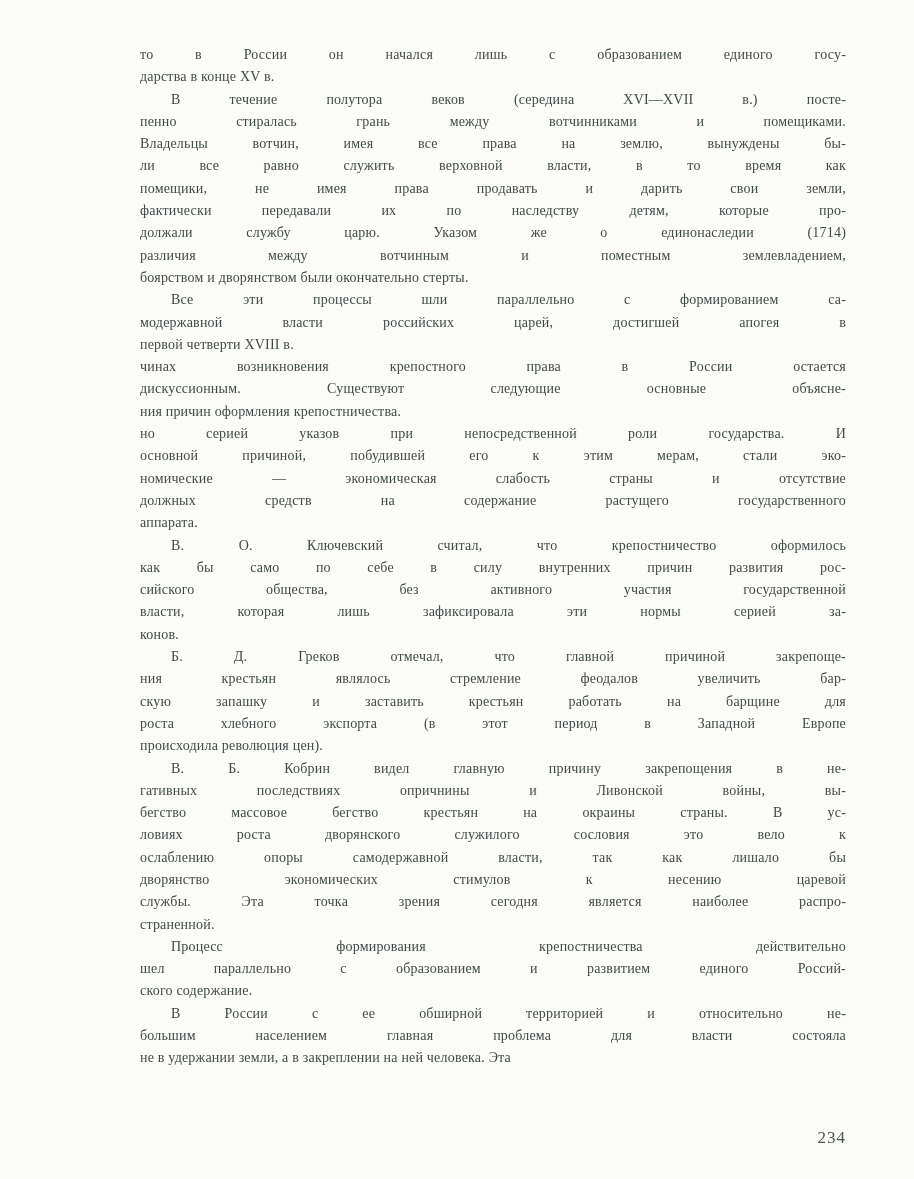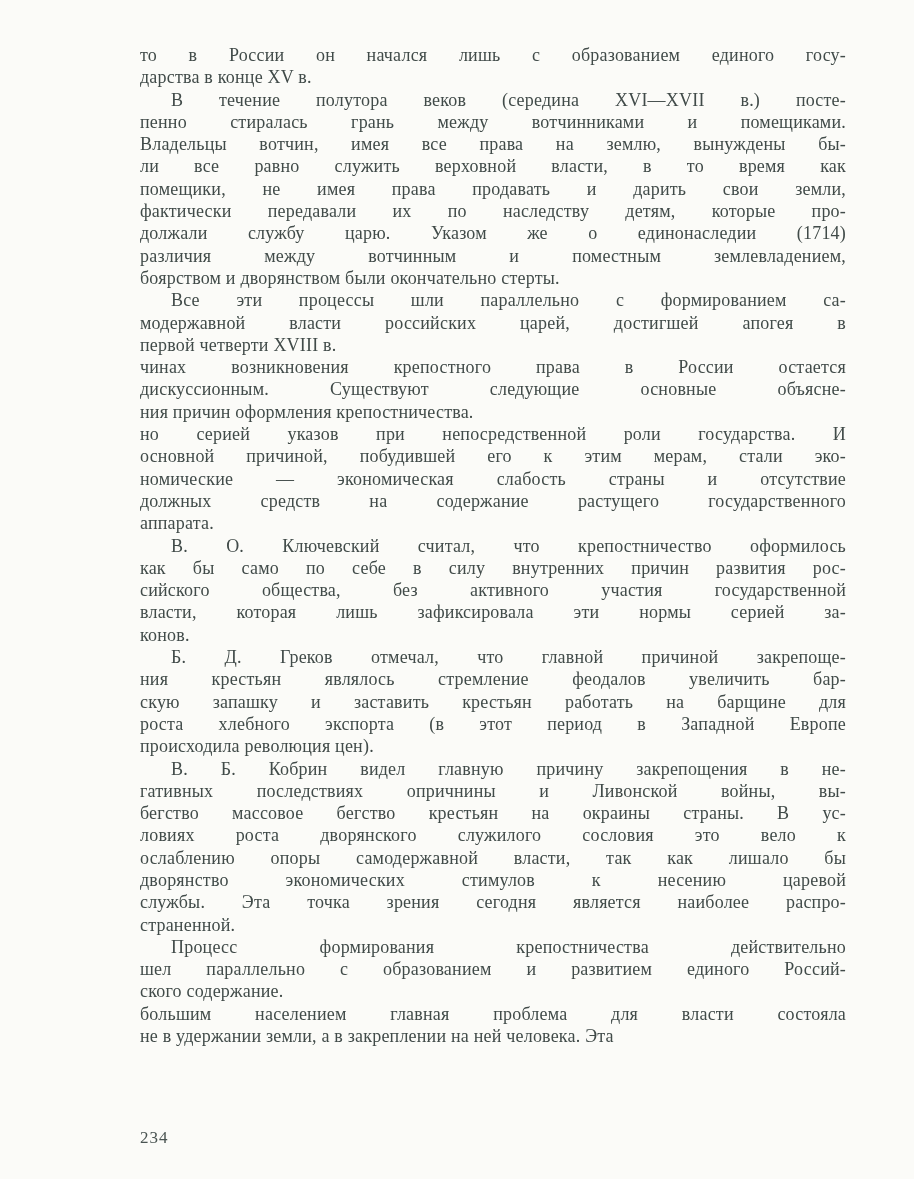--- a/index.html
+++ b/index.html
@@ -13,35 +13,35 @@
     overflow: hidden;
   }
   .text-block {
     position: absolute;
     left: 140px;
     top: 44px;
     width: 706px;
   }
   .para { margin: 0; }
   .line {
-    font-size: 18px;
+    font-size: 14px;
     line-height: 22.3px;
     text-align: justify;
     text-align-last: justify;
     letter-spacing: 0.2px;
   }
   .line.last { text-align-last: left; }
   .line.indent { text-indent: 31px; }
   .line b { font-weight: 700; color: #3a4341; }
   .page-number {
     position: absolute;
     top: 1128px;
     left: 140px;
     width: 706px;
-    text-align: left;
+    text-align: right;
     font-size: 17px;
     letter-spacing: 1px;
     color: #4a5452;
   }
 </style>
 </head>
 <body style="background: rgb(251, 251, 248); color: rgb(65, 75, 73);">
 
 <div class="page">
   <main class="text-block" id="text-block">
@@ -100,18 +100,19 @@
         <div class="line">дворянство экономических стимулов к несению царевой</div>
         <div class="line">службы. Эта точка зрения сегодня является наиболее распро-</div>
         <div class="line last">страненной.</div>
       </div>
       <div class="para">
         <div class="line indent">Процесс формирования крепостничества действительно</div>
         <div class="line">шел параллельно с образованием и развитием единого Россий-</div>
         <div class="line last">ского содержание.</div>
       </div>
       <div class="para">
+        <div class="line indent">В России с ее обширной территорией и относительно не-</div>
         <div class="line">большим населением главная проблема для власти состояла</div>
         <div class="line last">не в удержании земли, а в закреплении на ней человека. Эта</div>
       </div>
     </main>
   <div class="page-number">234</div>
 </div>
 
 </body></html>

